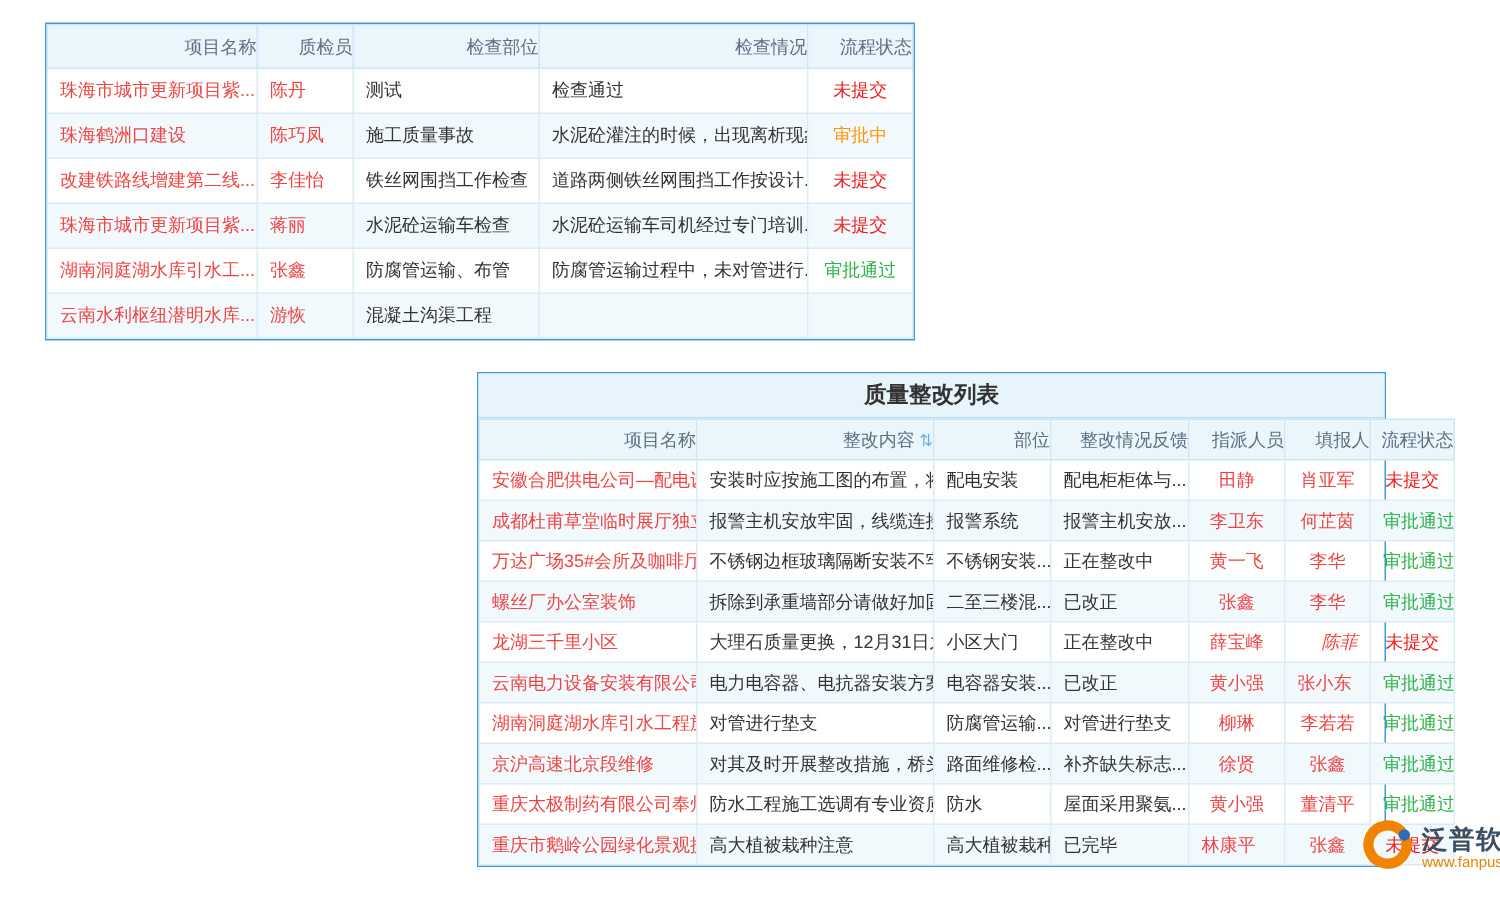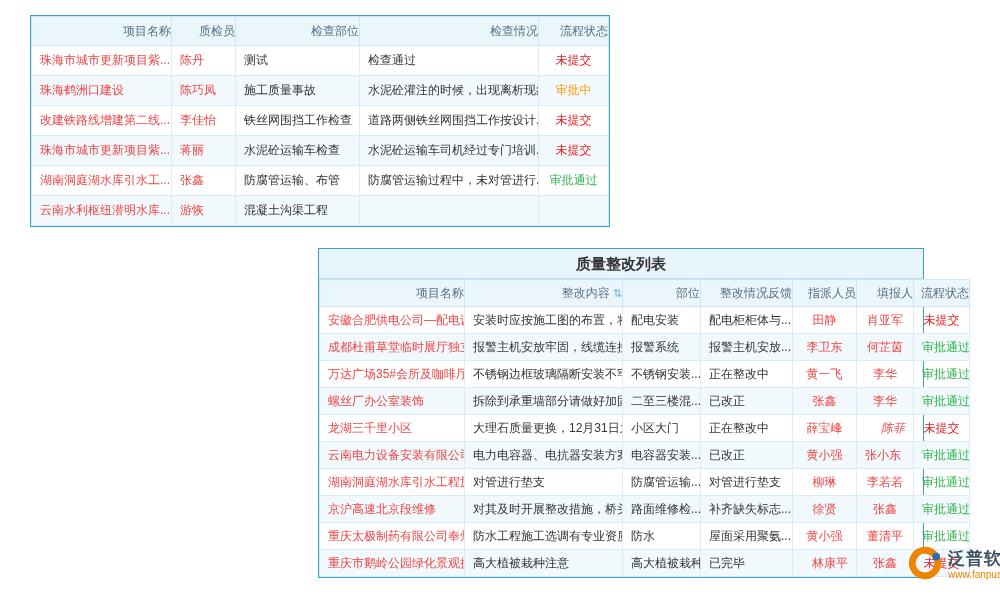--- a/index.html
+++ b/index.html
@@ -239,21 +239,21 @@
           <td>屋面采用聚氨...</td>
           <td class="link" style="text-align: center;">黄小强</td>
           <td class="link" style="text-align: center;">董清平</td>
           <td style="color: rgb(46, 179, 74); text-align: center;">审批通过</td>
         </tr>
         <tr>
           <td class="link">重庆市鹅岭公园绿化景观提升...</td>
           <td>高大植被栽种注意</td>
           <td>高大植被栽种</td>
           <td>已完毕</td>
-          <td class="link" style="text-align: right;">林康平</td>
+          <td class="link" style="text-align: left;">林康平</td>
           <td class="link" style="text-align: center;">张鑫</td>
           <td style="color: rgb(240, 30, 30); text-align: center;">未提交</td>
         </tr>
       </tbody>
   </table>
 </div>
 
 <div class="logo">
   <span class="logo-icon">
     <svg width="34" height="34" viewBox="0 0 40 40" aria-hidden="true">

